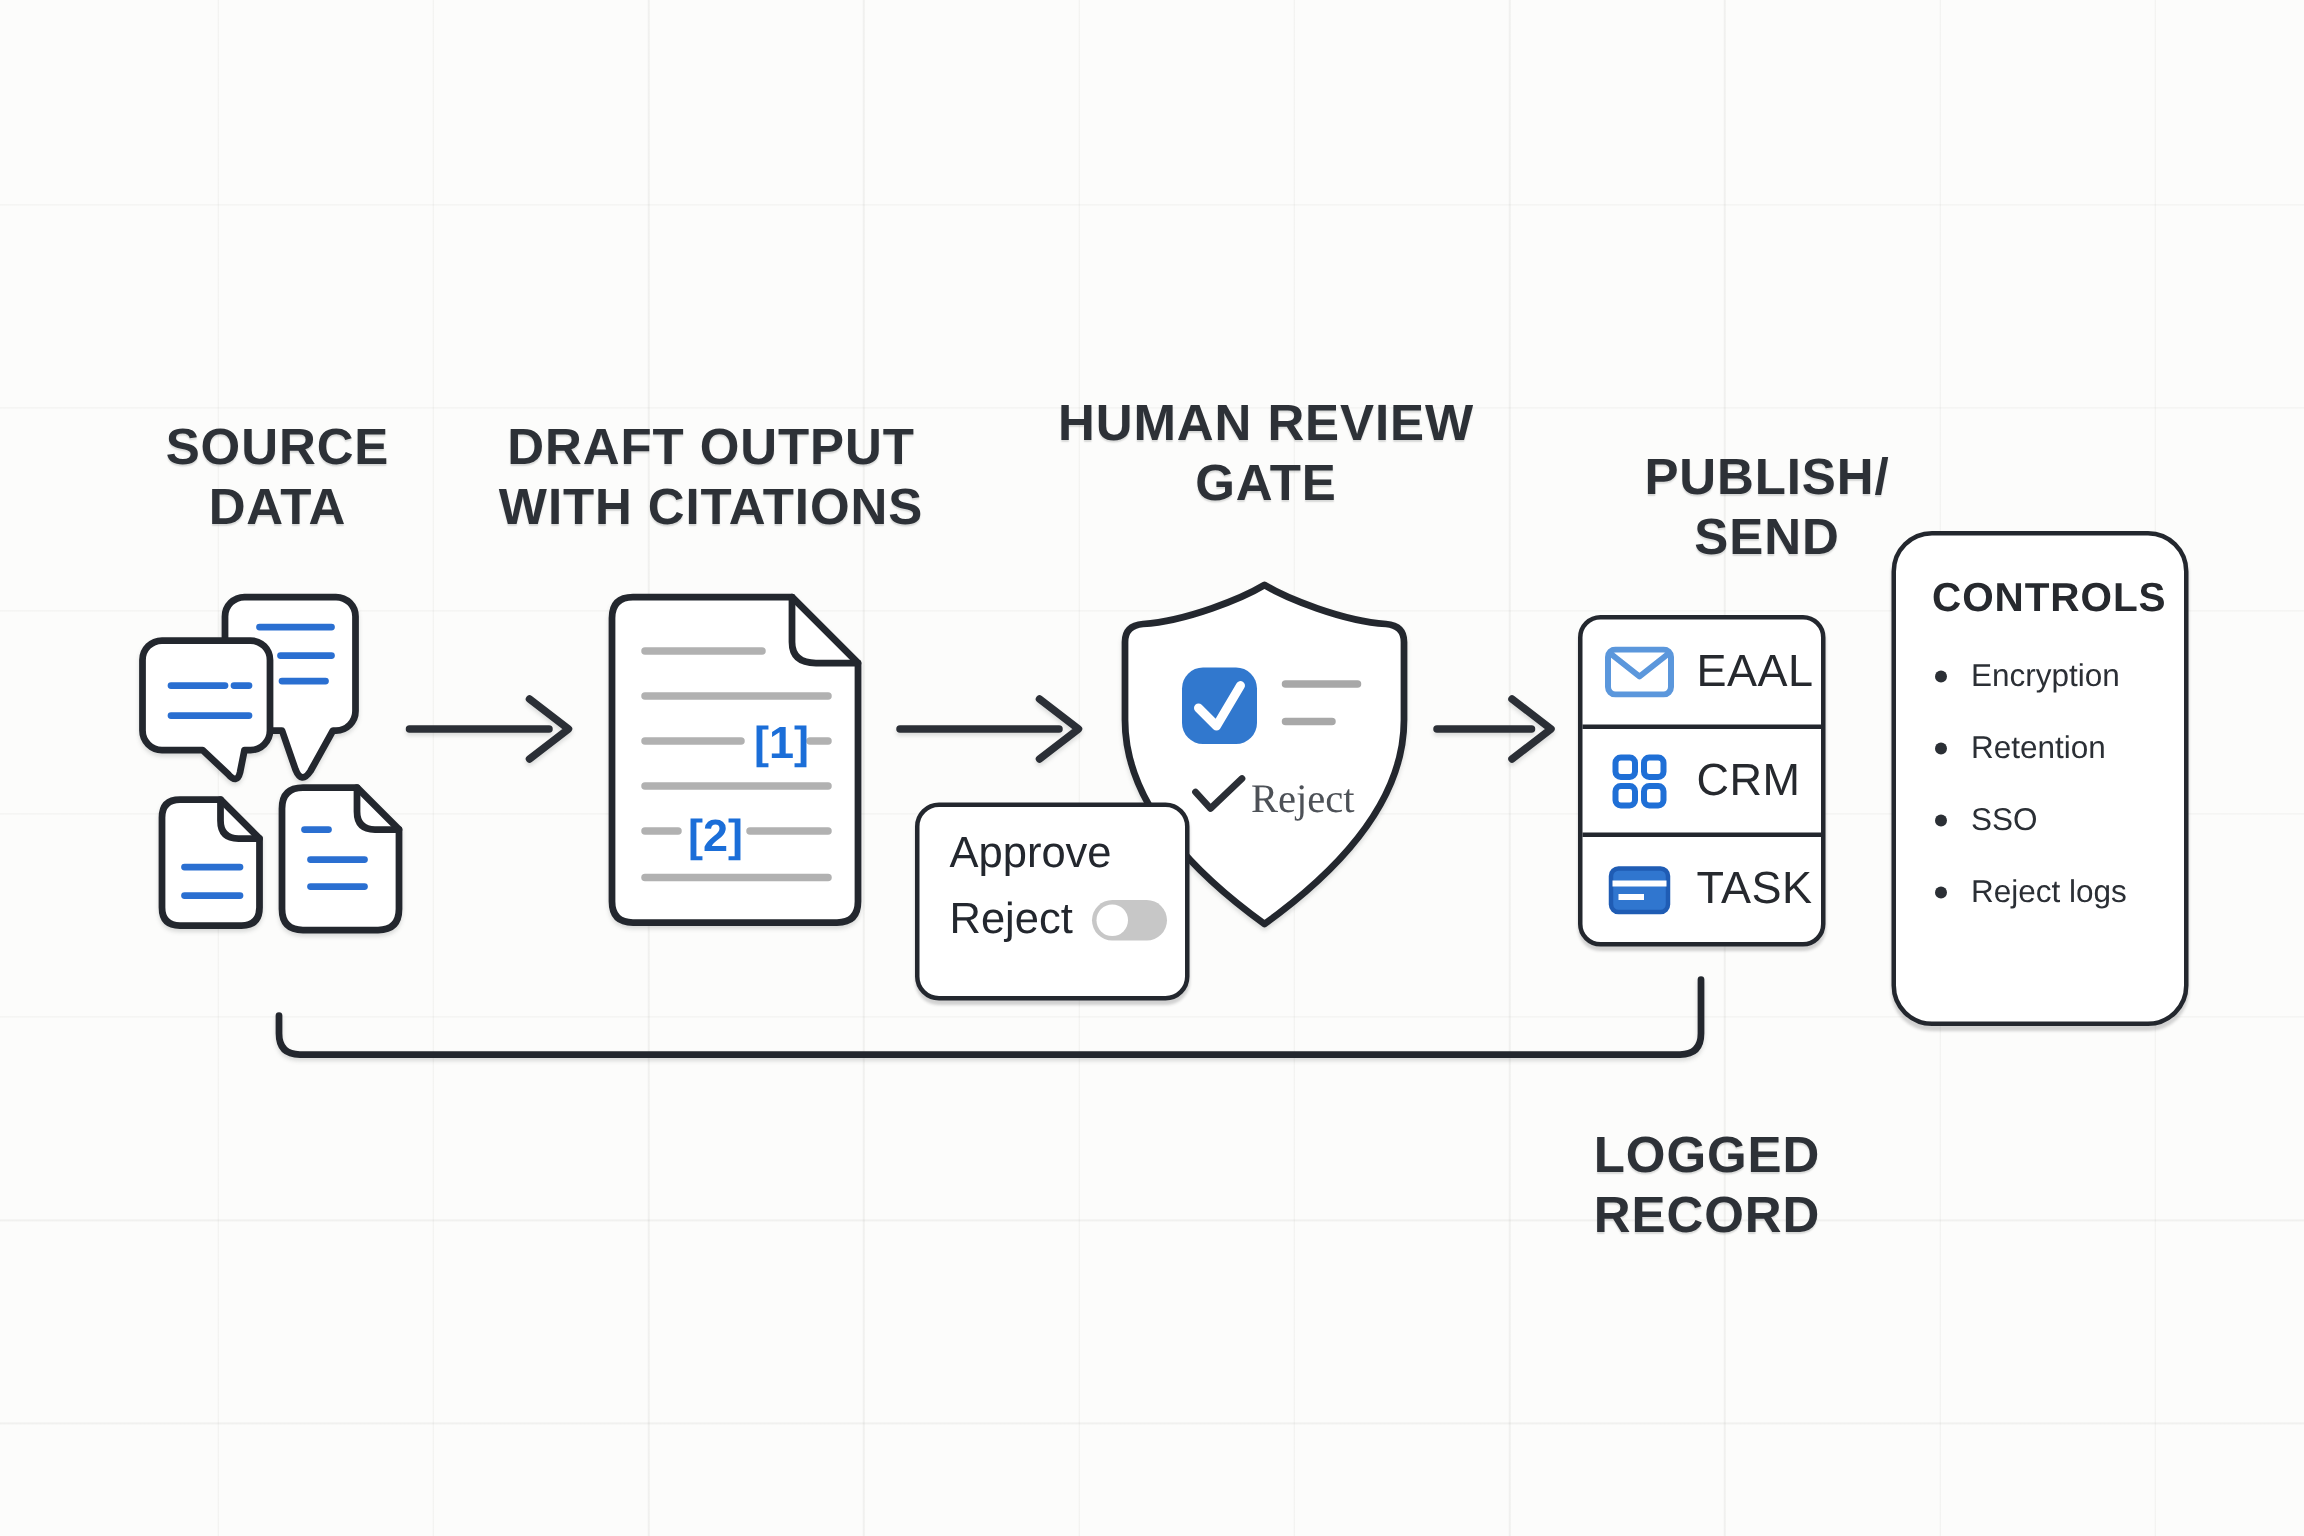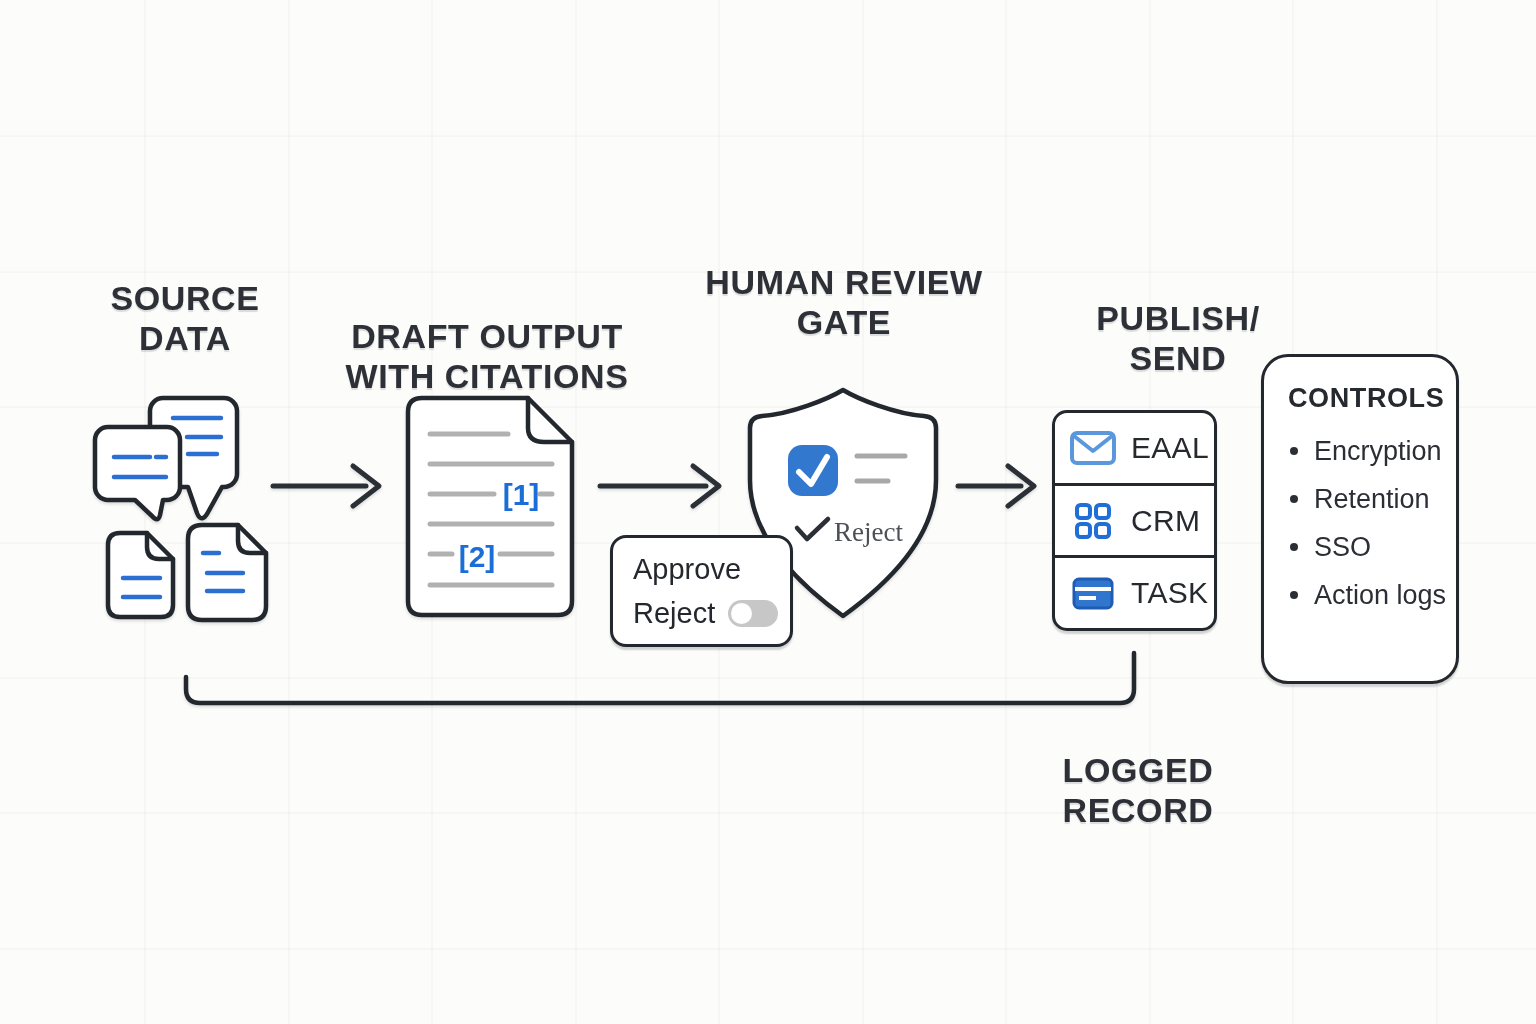--- a/index.html
+++ b/index.html
@@ -14,29 +14,29 @@
     color:#2d3137;
   }
   .art{position:absolute;left:0;top:0;z-index:1;pointer-events:none;
        filter:drop-shadow(0 2px 1.5px rgba(40,42,45,0.16));}
   .title{
     position:absolute;z-index:2;font-weight:700;font-size:34px;line-height:40px;
     letter-spacing:0.6px;text-align:center;white-space:pre-line;color:#2d3137;
     text-shadow:0 1.5px 1px rgba(40,42,45,0.16);
   }
   .t-source{left:60px;top:278px;width:250px;}
-  .t-draft{left:327px;top:278px;width:320px;margin-top:38px;}
+  .t-draft{left:314px;top:278px;width:320px;}
   .t-review{left:684px;top:262px;width:320px;}
   .t-publish{left:1078px;top:298px;width:200px;}
   .t-logged{left:1033px;top:750px;width:210px;}
   .panel{
     position:absolute;z-index:2;background:#ffffff;border:3.5px solid #23272e;
     box-sizing:border-box;box-shadow:0 3px 2px rgba(40,42,45,0.20);
   }
-  .approve-panel{left:610px;top:535px;width:183px;height:112px;border-radius:16px;
+  .approve-panel{left:610px;top:535px;width:183px;height:132px;border-radius:16px;
     padding:13px 0 0 20px;text-align:center;}
   .approve-panel .line{font-size:29px;line-height:36px;color:#23272e;display:flex;align-items:center;}
   .approve-panel .line+.line{margin-top:8px;}
   .toggle{
     position:relative;display:inline-block;width:50px;height:27px;border-radius:14px;
     background:#c7c7c7;margin-left:13px;flex:0 0 auto;
   }
   .toggle .knob{
     position:absolute;left:3px;top:3px;width:21px;height:21px;border-radius:50%;background:#ffffff;
   }
@@ -44,21 +44,21 @@
     display:flex;flex-direction:column;}
   .publish-row{flex:1 1 0;display:flex;align-items:center;padding-left:14px;}
   .publish-row+.publish-row{border-top:3px solid #23272e;}
   .publish-row .icon-wrap{width:48px;display:flex;justify-content:center;align-items:center;flex:0 0 auto;}
   .publish-row .row-label{font-size:30px;color:#26292e;margin-left:14px;letter-spacing:0.3px;}
   .controls-box{left:1261px;top:354px;width:198px;height:330px;border-radius:27px;
     padding:25px 13px 0 24px;}
   .controls-title{font-size:27px;font-weight:700;letter-spacing:0.6px;color:#26292e;line-height:32px;}
   .controls-list{list-style:none;margin:13px 0 0 0;padding:0;}
   .controls-list li{
-    position:relative;font-size:27px;line-height:48px;color:#2b2f35;padding-left:26px;white-space:nowrap;
+    position:relative;font-size:21px;line-height:48px;color:#2b2f35;padding-left:26px;white-space:nowrap;
   }
   .controls-list li::before{
     content:"";position:absolute;left:2px;top:20px;width:8px;height:8px;border-radius:50%;background:#2b2f35;
   }
 </style>
 </head>
 <body>
 
 <div class="stage">
 
@@ -180,17 +180,17 @@
       <span class="row-label">TASK</span>
     </div>
   </div>
 
   <div class="panel controls-box">
     <div class="controls-title">CONTROLS</div>
     <ul class="controls-list">
       <li>Encryption</li>
       <li>Retention</li>
       <li>SSO</li>
-      <li>Action logs</li>
+      <li>Reject logs</li>
     </ul>
   </div>
 
 </div>
 
 </body></html>

